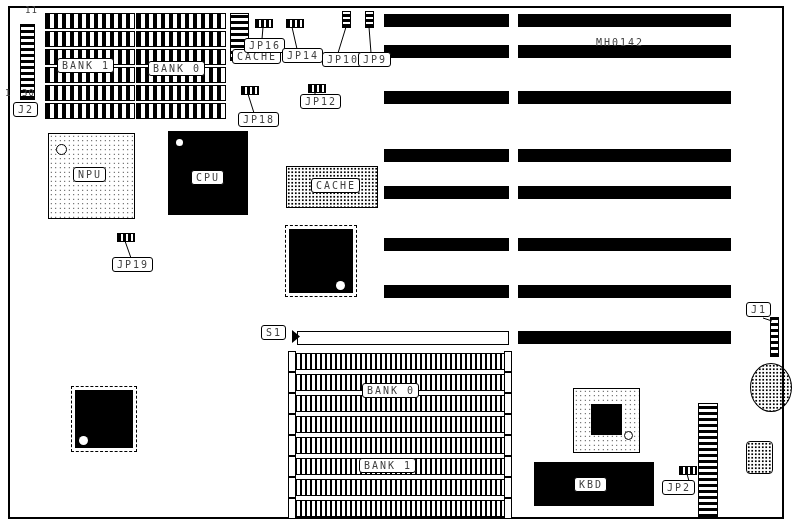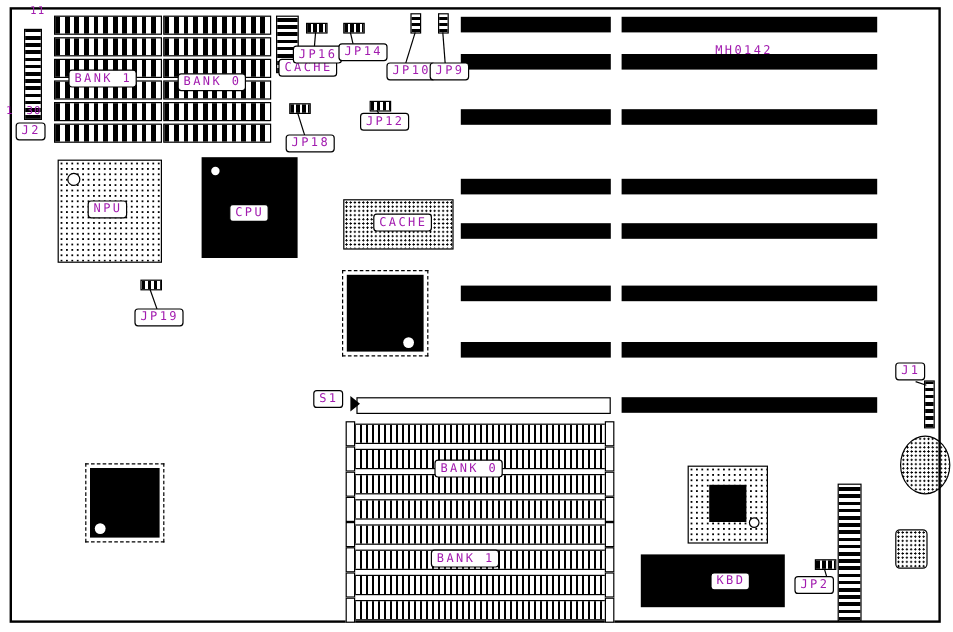--- a/index.html
+++ b/index.html
@@ -1,17 +1,17 @@
 <!DOCTYPE html>
 <html><head>
 <meta charset="utf-8">
 <style>
   html,body{margin:0;padding:0;background:#fff;}
   #stage{position:relative;width:794px;height:527px;background:#fff;
-         font-family:"DejaVu Sans Mono","Liberation Mono",monospace;color:#a21caf;overflow:hidden;}
+         font-family:"DejaVu Sans Mono","Liberation Mono",monospace;color:#404040;overflow:hidden;}
   .frame{position:absolute;left:8px;top:6px;width:772px;height:509px;border:2px solid #000;}
   .lbl{position:absolute;z-index:6;background:#fff;border:1px solid #000000;border-radius:3px;
        font-size:10px;letter-spacing:2px;line-height:11px;padding:1px 3px 1px 4px;white-space:nowrap;}
   .txt{position:absolute;z-index:6;font-size:9px;letter-spacing:1px;white-space:nowrap;}
   .model{position:absolute;z-index:6;font-size:10px;letter-spacing:2px;}
   .dip{position:absolute;height:14px;width:88px;border:1px solid #000;
        background:repeating-linear-gradient(90deg,#000 0 4px,#fff 4px 8px);}
   .hdrv{position:absolute;border:1px solid #000;
         background:repeating-linear-gradient(0deg,#000 0 3px,#fff 3px 6px);}
   .jmp-h{position:absolute;width:16px;height:7px;border:1px solid #000;z-index:3;
@@ -69,21 +69,21 @@
   <div class="jmp-h" style="left:255px;top:19px"></div>
   <div class="jmp-h" style="left:286px;top:19px"></div>
   <div class="jmp-v" style="left:342px;top:11px"></div>
   <div class="jmp-v" style="left:365px;top:11px"></div>
   <div class="jmp-h" style="left:308px;top:84px"></div>
   <div class="jmp-h" style="left:241px;top:86px"></div>
   <div class="jmp-h" style="left:117px;top:233px"></div>
   <div class="jmp-h" style="left:679px;top:466px"></div>
 
   <span class="lbl" style="left:244px;top:38px">JP16</span>
-  <span class="lbl" style="left:282px;top:36px">JP14</span>
+  <span class="lbl" style="left:282px;top:48px">JP14</span>
   <span class="lbl" style="left:322px;top:52px">JP10</span>
   <span class="lbl" style="left:358px;top:52px">JP9</span>
   <span class="lbl" style="left:300px;top:94px">JP12</span>
   <span class="lbl" style="left:238px;top:112px">JP18</span>
   <span class="lbl" style="left:112px;top:257px">JP19</span>
   <span class="lbl" style="left:662px;top:480px">JP2</span>
 
   <div class="socket" style="left:48px;top:133px;width:85px;height:84px"></div>
   <div class="dot ring" style="left:56px;top:144px;width:9px;height:9px"></div>
   <span class="lbl" style="left:73px;top:167px">NPU</span>
@@ -152,21 +152,21 @@
       <i class="r"></i>
     </div>
   <span class="lbl" style="left:362px;top:383px">BANK 0</span>
   <span class="lbl" style="left:359px;top:458px">BANK 1</span>
 
   <div class="socket" style="left:573px;top:388px;width:65px;height:63px"></div>
   <div class="chip-black" style="left:591px;top:404px;width:31px;height:31px"></div>
   <div class="dot ring" style="left:624px;top:431px;width:7px;height:7px"></div>
 
   <div class="chip-black" style="left:534px;top:462px;width:120px;height:44px"></div>
-  <span class="lbl" style="left:592px;top:477px">KBD</span>
+  <span class="lbl" style="left:574px;top:477px">KBD</span>
 
   <span class="lbl" style="left:746px;top:302px">J1</span>
   <div class="hdrv" style="left:770px;top:317px;width:7px;height:38px"></div>
   <div class="hdrv" style="left:698px;top:403px;width:18px;height:113px"></div>
   <div class="stipple" style="left:750px;top:363px;width:40px;height:47px;border-radius:50%"></div>
   <div class="stipple" style="left:746px;top:441px;width:25px;height:31px;border-radius:4px"></div>
 
   <svg class="leads" width="794" height="527">
     <line x1="262" y1="39" x2="263" y2="27" stroke="#000" stroke-width="1"></line>
     <line x1="297" y1="49" x2="292" y2="27" stroke="#000" stroke-width="1"></line>

